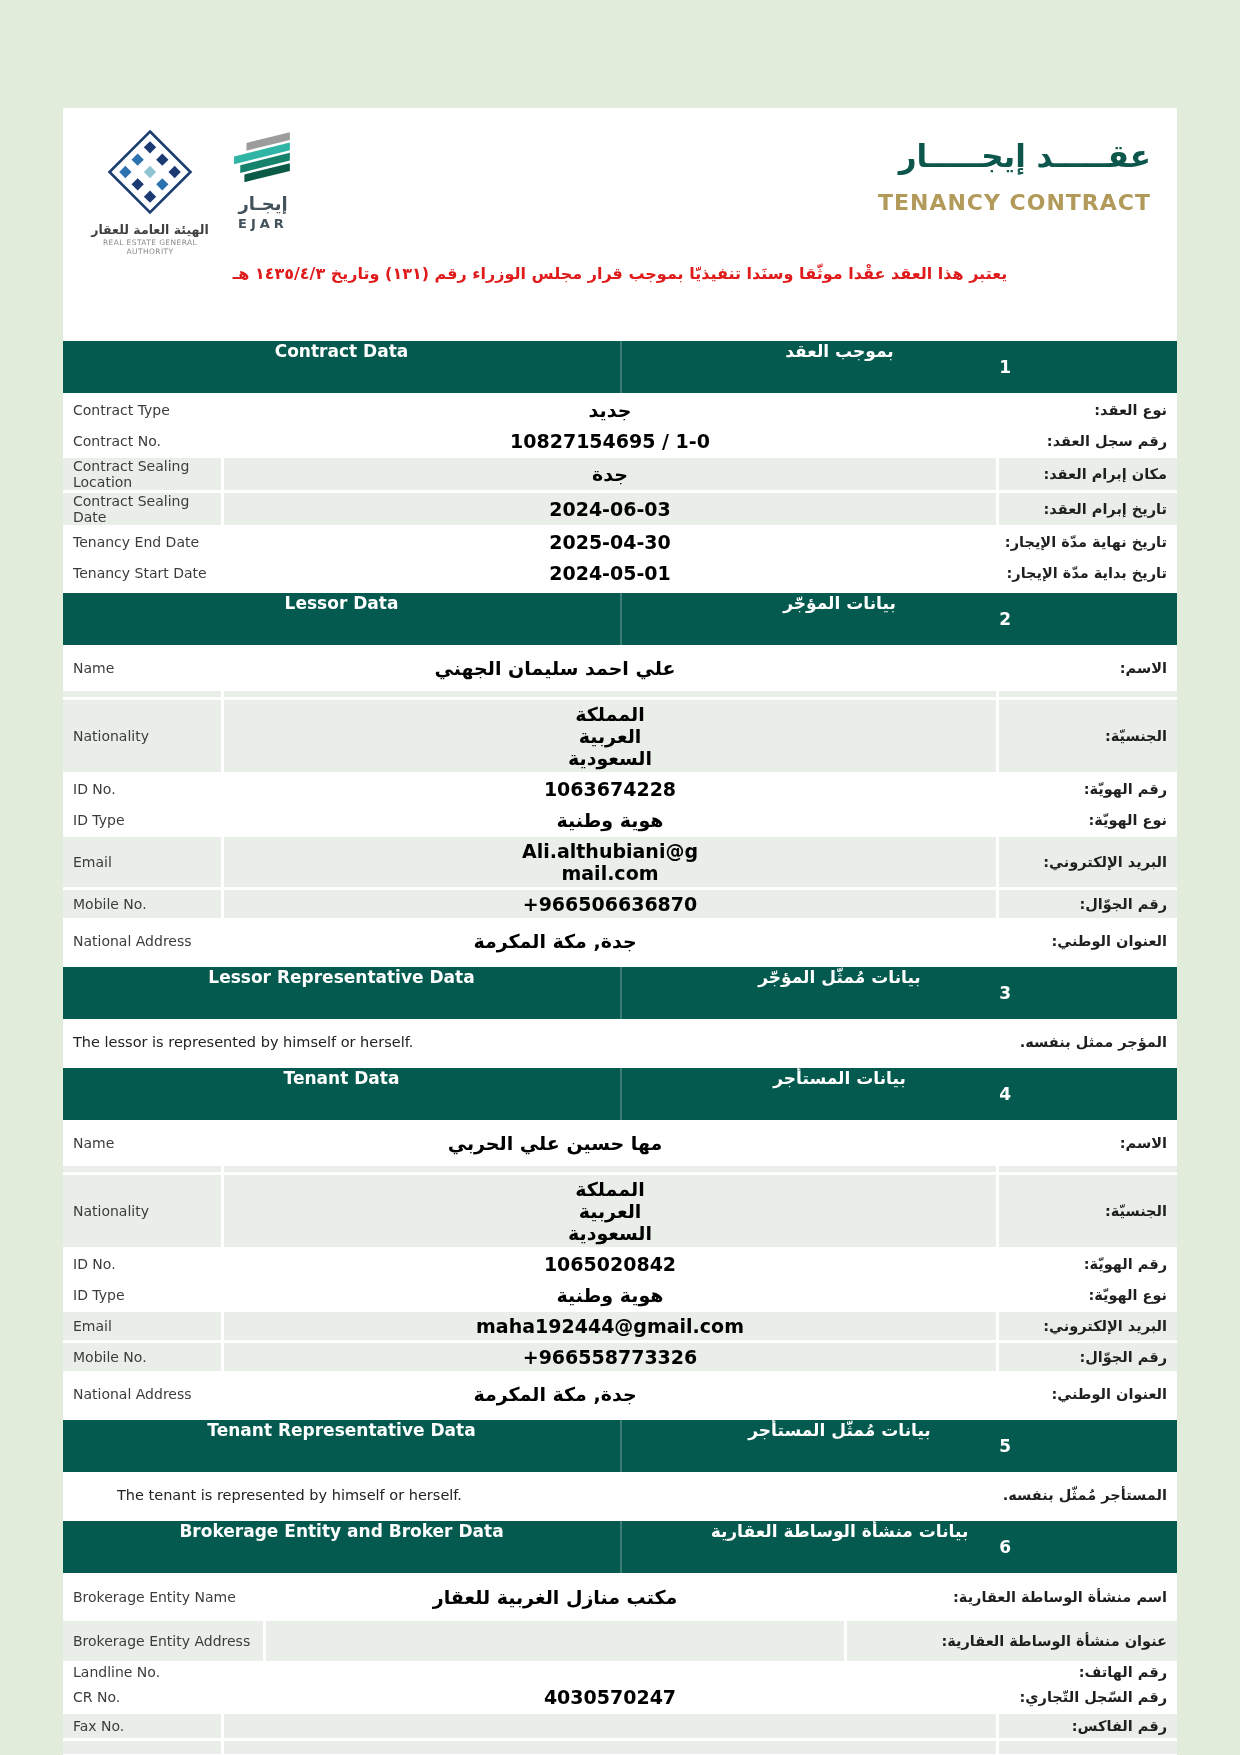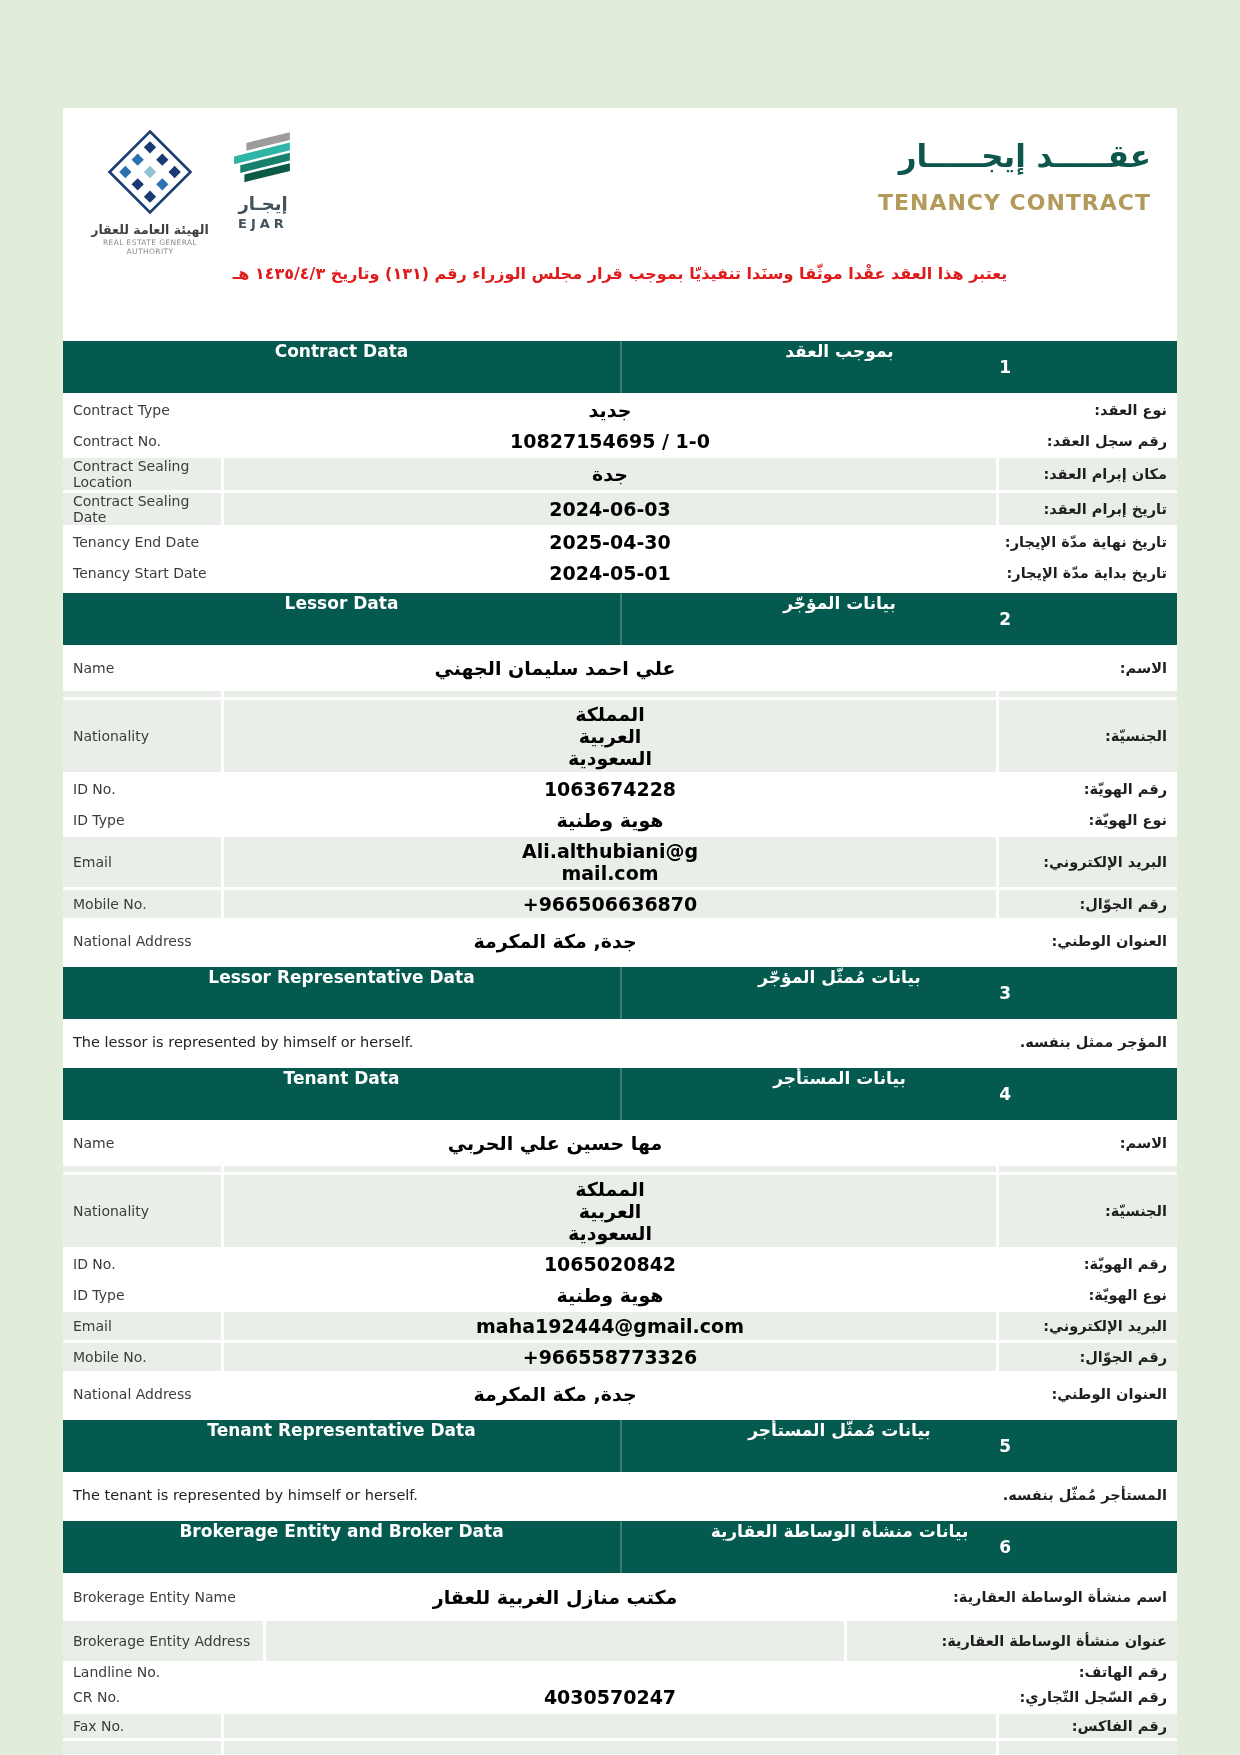--- a/index.html
+++ b/index.html
@@ -430,21 +430,21 @@
         <div class="sec-head">
           <div class="sh-half sh-en">
             <span class="t">Tenant Representative Data</span>
           </div>
           <div class="sh-half sh-ar">
             <span class="t">بيانات مُمثّل المستأجر</span>
             <span class="sh-num">5</span>
           </div>
         </div>
         <div class="rows">
-          <div class="row note w" style="min-height: 40px;">
+          <div class="row note w" style="min-height: 40px; margin-left: 44px;">
             <div class="cell note-en">
               <span class="t">The tenant is represented by himself or herself.</span>
             </div>
             <div class="cell note-ar">
               <span class="t">المستأجر مُمثّل بنفسه.</span>
             </div>
           </div>
         </div>
       </div>
       <div class="sec">

